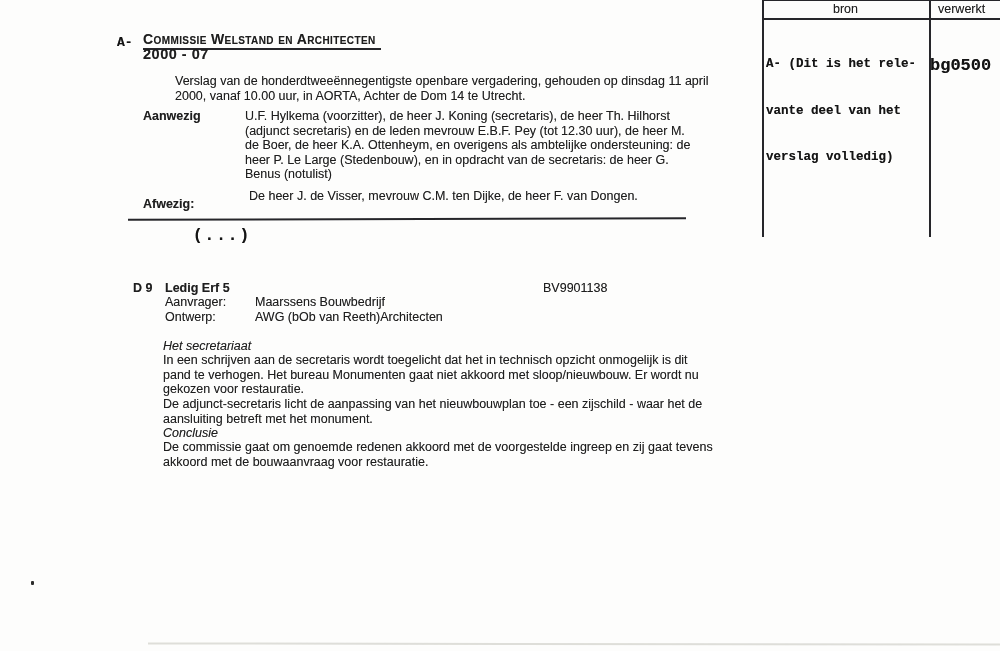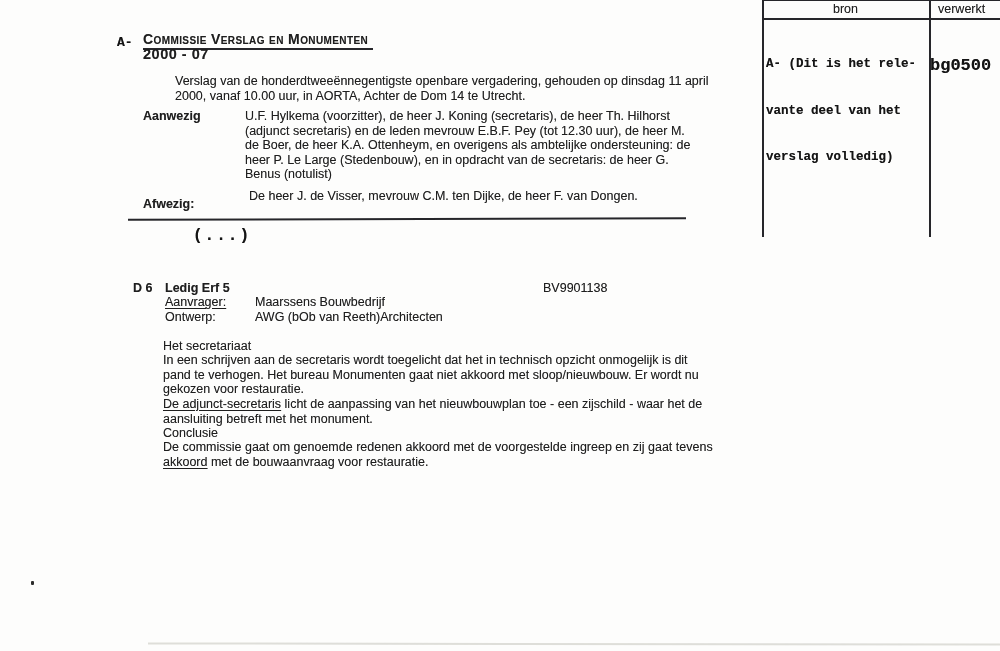--- a/index.html
+++ b/index.html
@@ -7,22 +7,22 @@
     position:relative;width:1000px;height:651px;overflow:hidden;
     background:#fdfdfc;
   }
   .abs{position:absolute;}
   .sans{
     font-family:"Liberation Sans",sans-serif;
     font-size:12.5px;line-height:14.6px;color:#1e1e1e;
     text-shadow:0 0 .5px rgba(40,40,40,.45);
   }
   .b{font-weight:bold;}
-  .i{}
-  .u{text-decoration:underline;text-underline-offset:2px;}
+  .i{font-style:italic;}
+  .u{text-underline-offset:2px;}
   .mono{
     font-family:"Liberation Mono","DejaVu Sans Mono",monospace;
     font-weight:bold;color:#141414;
     text-shadow:0 0 .6px rgba(0,0,0,.5);
   }
   .smallcaps{
     font-variant:small-caps;font-size:14px;letter-spacing:.4px;
     border-bottom:2px solid #26262a;padding:0 5px 1px 0;display:inline-block;
   }
   .period{font-size:14.5px;letter-spacing:.5px;}
@@ -38,38 +38,38 @@
   .center{text-align:center;}
 </style>
 </head>
 <body>
 
 <div class="page">
 
   <div class="abs mono" style="left:117px;top:35px;font-size:13px;">A-</div>
 
   <div class="abs" style="left:143px;top:30px;">
-    <span class="sans b smallcaps">Commissie Verslag en Monumenten</span>
+    <span class="sans b smallcaps">Commissie Welstand en Architecten</span>
   </div>
 
   <div class="abs sans b period" style="left:143px;top:47px;">2000 - 07</div>
 
   <div class="abs sans" style="left:143px;top:74px;width:542px;margin-left:32px;">Verslag van de honderdtweeënnegentigste openbare vergadering, gehouden op dinsdag 11 april 2000, vanaf 10.00 uur, in AORTA, Achter de Dom 14 te Utrecht.</div>
 
   <div class="abs sans b" style="left:143px;top:109px;">Aanwezig</div>
   <div class="abs sans" style="left:245px;top:109px;width:448px;">U.F. Hylkema (voorzitter), de heer J. Koning (secretaris), de heer Th. Hilhorst (adjunct secretaris) en de leden mevrouw E.B.F. Pey (tot 12.30 uur), de heer M. de Boer, de heer K.A. Ottenheym, en overigens als ambtelijke ondersteuning: de heer P. Le Large (Stedenbouw), en in opdracht van de secretaris: de heer G. Benus (notulist)</div>
 
   <div class="abs sans b" style="left:143px;top:189px;margin-top:8px;">Afwezig:</div>
   <div class="abs sans" style="left:249px;top:189px;width:470px;">De heer J. de Visser, mevrouw C.M. ten Dijke, de heer F. van Dongen.</div>
 
   <div class="abs rule" style="left:128px;top:218px;width:558px;height:2px;transform:rotate(-0.15deg);"></div>
 
   <div class="abs mono ellipsis" style="left:193px;top:227px;">(...)</div>
 
-  <div class="abs sans b" style="left:133px;top:281px;">D 6</div>
+  <div class="abs sans b" style="left:133px;top:281px;">D 9</div>
   <div class="abs sans b" style="left:165px;top:281px;">Ledig Erf 5</div>
   <div class="abs sans" style="left:543px;top:281px;">BV9901138</div>
 
   <div class="abs sans" style="left:165px;top:295px;width:560px;">
     <div class="fieldrow">
       <span class="fl u">Aanvrager:</span>
       <span>Maarssens Bouwbedrijf</span>
     </div>
     <div class="fieldrow">
       <span class="fl">Ontwerp:</span>

